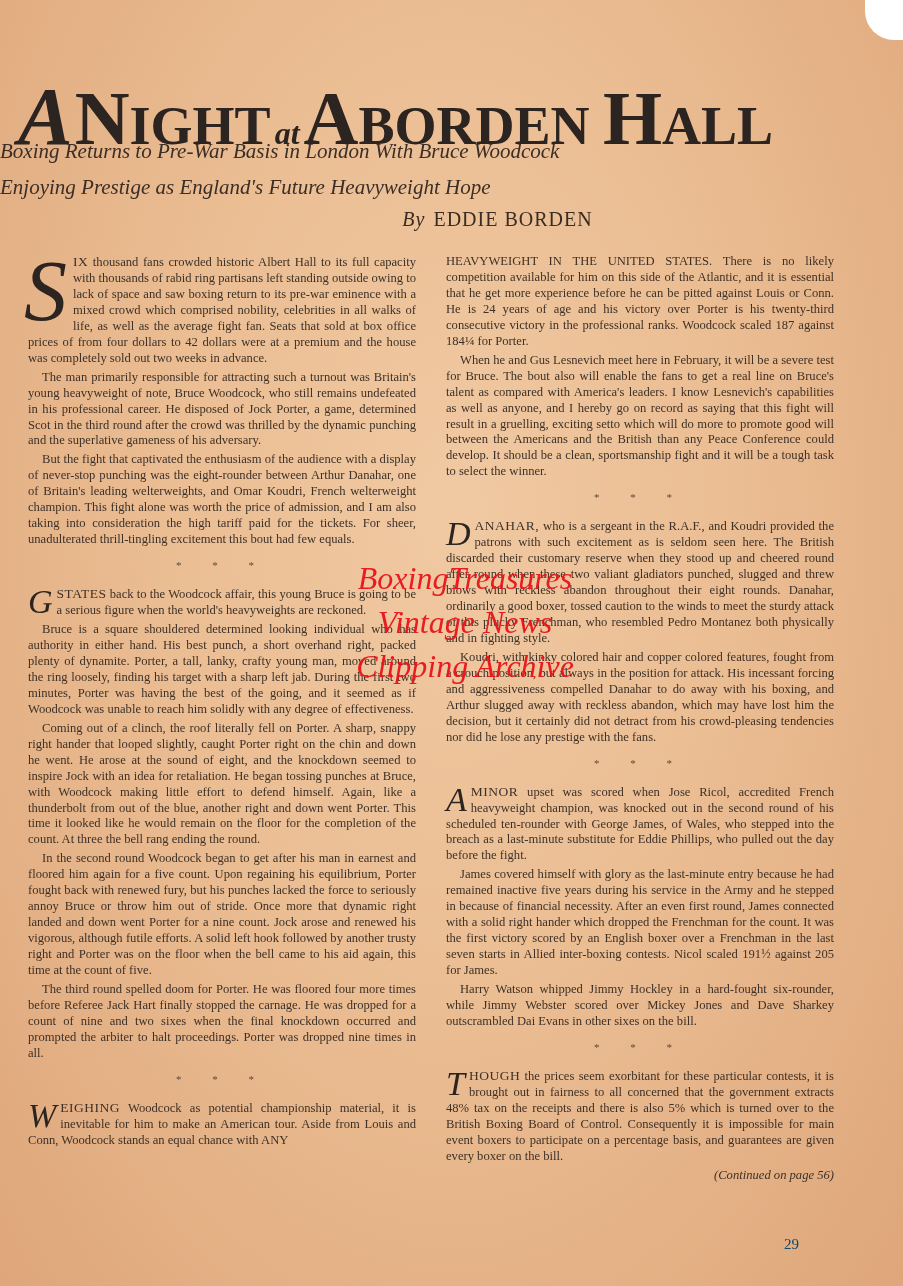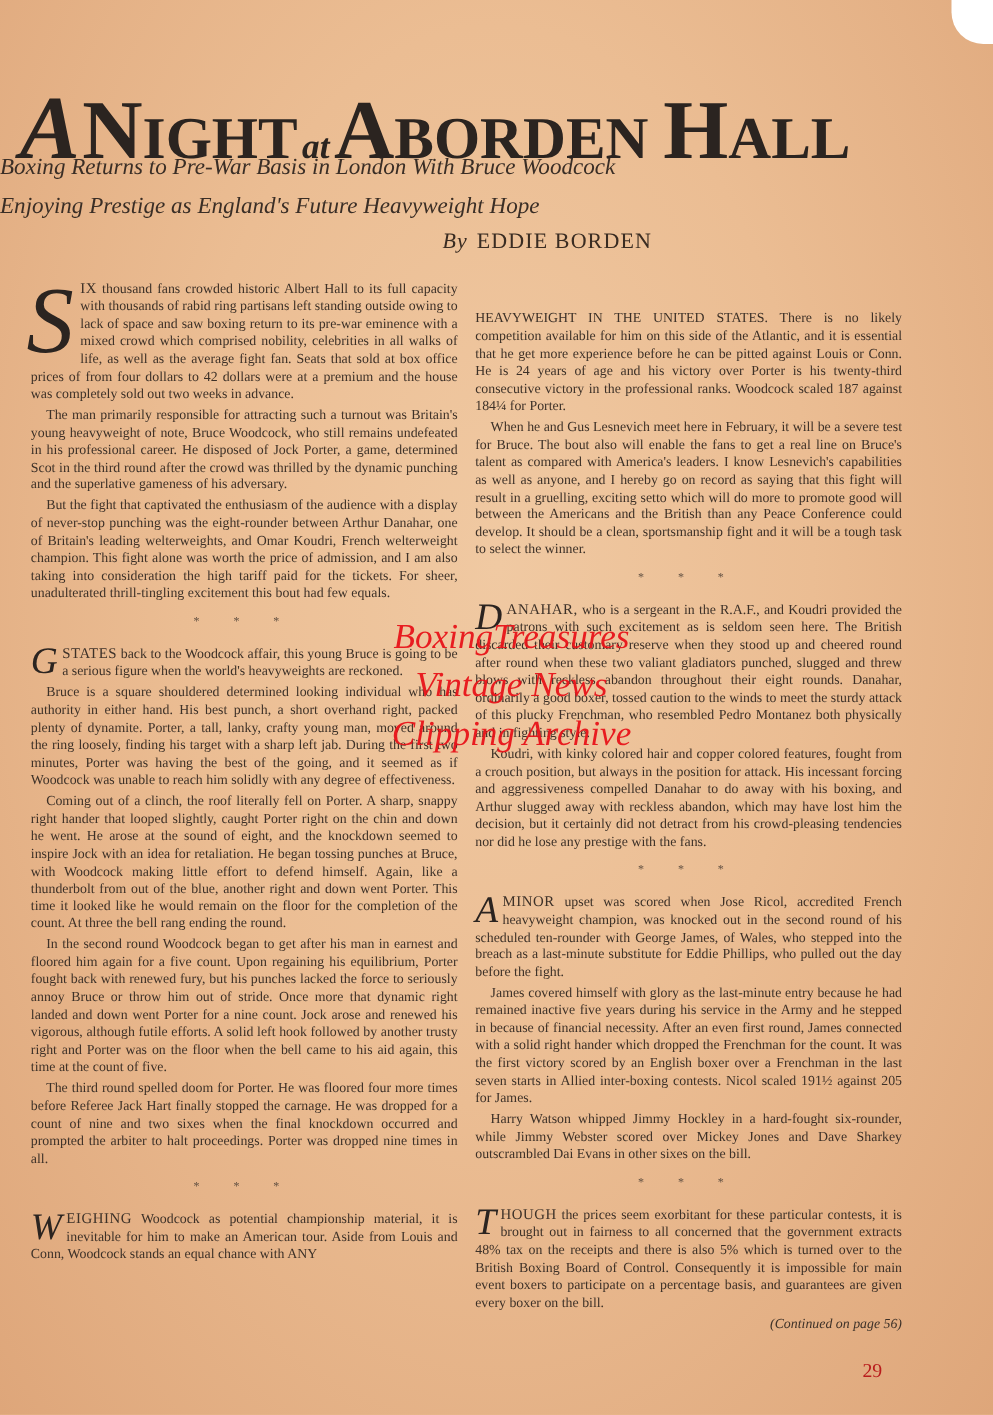--- a/index.html
+++ b/index.html
@@ -31,35 +31,35 @@
     .sub1 { top: 134px; }
     .sub2 { top: 170px; }
     .byline { position: absolute; top: 208px; width: 903px; text-align: center; font-size: 20px; letter-spacing: 1px; margin-left: 46px; }
     .byline .by { font-style: italic; margin-right: 8px; }
     .col {
       position: absolute; top: 254px; width: 388px;
       font-size: 12.6px; line-height: 15.95px; text-align: justify;
       color: #3d3128;
     }
     .col-left { left: 28px; }
-    .col-right { left: 432px; margin-top: 28px; }
+    .col-right { left: 446px; }
     .col p { margin: 0 0 3px 0; text-indent: 14px; }
     .col p.noindent { text-indent: 0; }
     .dropcap-big {
       float: left; font-size: 86px; line-height: 70px; font-style: italic;
       margin: 2px 6px 0 -4px; color: #2b2420;
     }
     .dropcap {
       float: left; font-size: 34px; line-height: 28px; font-style: italic;
       margin: 2px 4px 0 0; color: #2b2420;
     }
     .lead-caps { font-size: 13.5px; letter-spacing: 0.5px; }
     .stars { text-align: center; letter-spacing: 14px; font-size: 11px; margin: 10px 0 12px 0; color: #5a4a3d; }
     .cont { text-align: right; font-style: italic; }
-    .pagenum { position: absolute; left: 784px; top: 1236px; font-size: 18px; color: #b91c1c; }
+    .pagenum { position: absolute; left: 784px; top: 1236px; font-size: 15px; color: #0c4a6e; }
     .watermark {
       position: absolute; left: 320px; top: 556px; width: 290px; text-align: center;
       color: #e8141a; font-style: italic; font-size: 32px; line-height: 44px;
       font-family: "Liberation Serif", serif; pointer-events: none; opacity: 0.95;
     }
   </style>
 </head>
 <body>
 
 <div class="torn-corner"></div>

